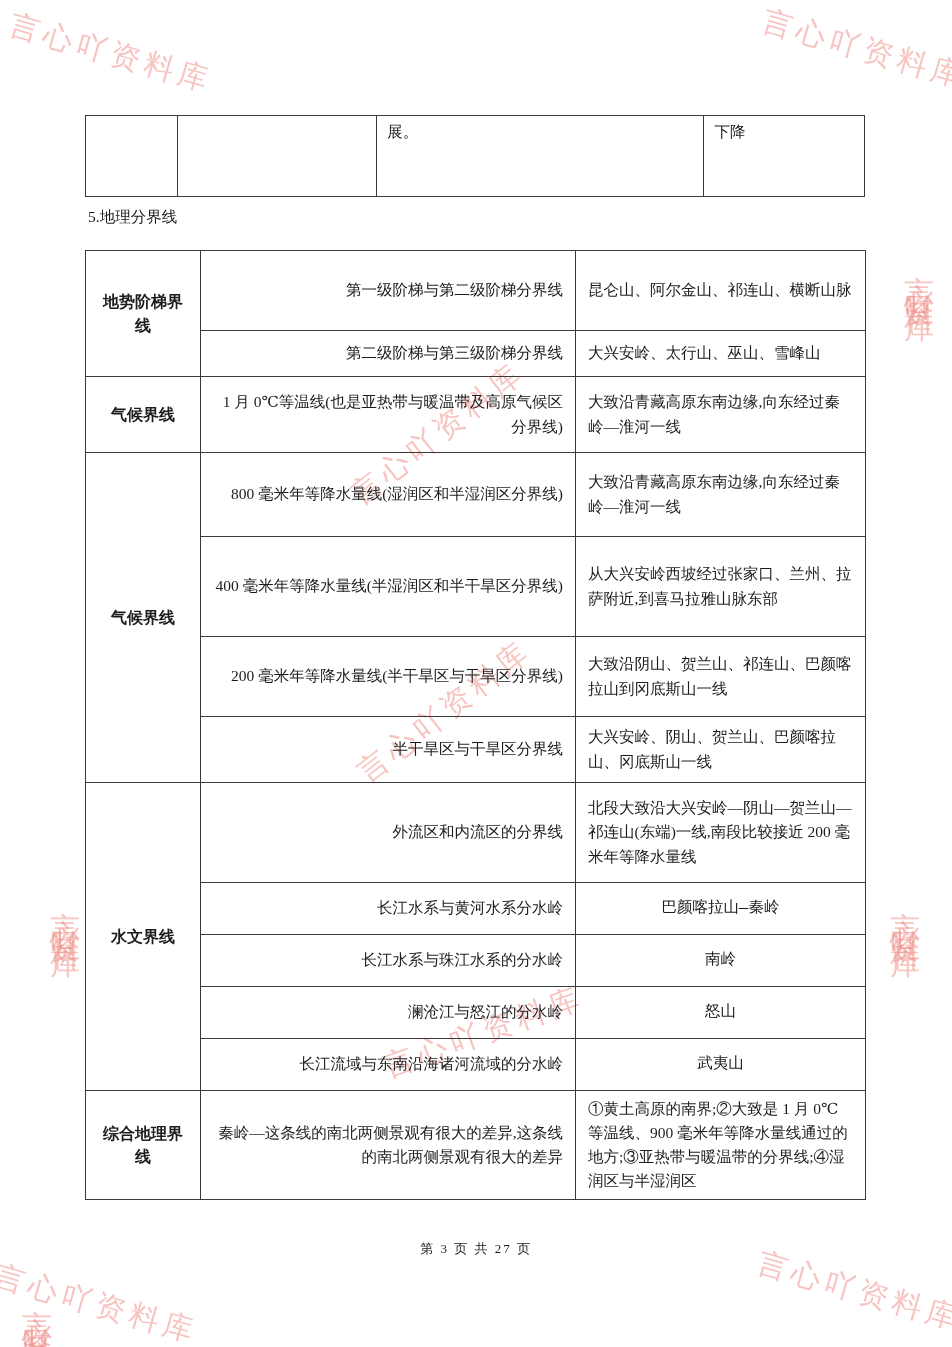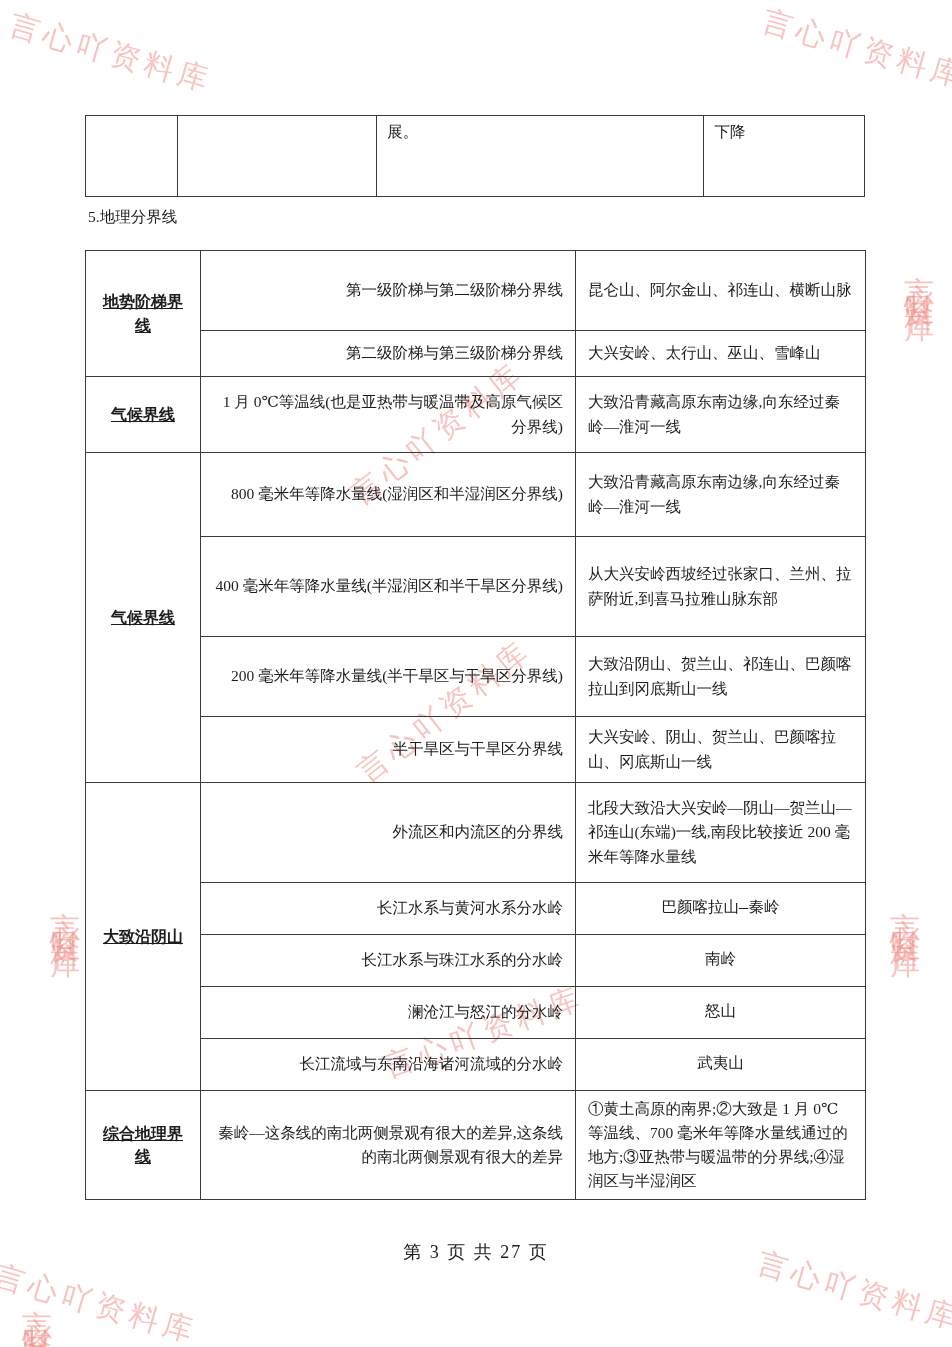--- a/index.html
+++ b/index.html
@@ -29,41 +29,41 @@
   table { border-collapse: collapse; table-layout: fixed; }
   td { border: 1px solid #3a3a3a; vertical-align: middle; background: transparent; }
   
   .frag { position: absolute; left: 85px; top: 115px; width: 780px; height: 82px; }
   .frag td { vertical-align: top; padding: 4px 10px; font-size: 15.5px; line-height: 1.5; }
   
   .sec-title { position: absolute; left: 88px; top: 207px; font-size: 15.5px; }
   
   .main { position: absolute; left: 85px; top: 250px; width: 780px; }
   .main td { font-size: 15.5px; line-height: 1.55; padding: 6px 12px; }
-  .main td.hd { font-weight: bold; text-align: center; font-size: 16px; line-height: 1.45; text-decoration: underline; }
+  .main td.hd { font-weight: bold; text-align: center; font-size: 16px; line-height: 1.45; }
   .main td.item { text-align: right; }
   .main td.loc { text-align: left; }
   .main td.center { text-align: center; font-family: Liberation Mono, monospace; }
   tr.r1  { height: 80px; }
   tr.r2  { height: 46px; }
   tr.r3  { height: 76px; }
   tr.r4  { height: 84px; }
   tr.r5  { height: 100px; }
   tr.r6  { height: 80px; }
   tr.r7  { height: 66px; }
   tr.r8  { height: 100px; }
   tr.r9  { height: 52px; }
   tr.r10 { height: 52px; }
   tr.r11 { height: 52px; }
   tr.r12 { height: 52px; }
   tr.r13 { height: 106px; }
   
   .footer {
     position: absolute; left: 0; right: 0; top: 1240px;
-    text-align: center; font-size: 18px; letter-spacing: 2px;
+    text-align: center; font-size: 13px; letter-spacing: 2px;
   }
 </style>
 </head>
 <body>
 
 <div class="sheet">
 
   <div class="wm-layer">
     <div class="wm tilt" style="left:10px;  top:4px;">言心吖资料库</div>
     <div class="wm tilt" style="left:763px; top:0px;">言心吖资料库</div>
@@ -129,21 +129,21 @@
       <tr class="r6">
         <td class="item">200 毫米年等降水量线(半干旱区与干旱区分界线)</td>
         <td class="loc">大致沿阴山、贺兰山、祁连山、巴颜喀拉山到冈底斯山一线</td>
       </tr>
       <tr class="r7">
         <td class="item">半干旱区与干旱区分界线</td>
         <td class="loc">大兴安岭、阴山、贺兰山、巴颜喀拉山、冈底斯山一线</td>
       </tr>
 
       <tr class="r8">
-        <td class="hd" rowspan="5">大致沿阴山</td>
+        <td class="hd" rowspan="5">水文界线</td>
         <td class="item">外流区和内流区的分界线</td>
         <td class="loc">北段大致沿大兴安岭—阴山—贺兰山—祁连山(东端)一线,南段比较接近 200 毫米年等降水量线</td>
       </tr>
       <tr class="r9">
         <td class="item">长江水系与黄河水系分水岭</td>
         <td class="loc center">巴颜喀拉山—秦岭</td>
       </tr>
       <tr class="r10">
         <td class="item">长江水系与珠江水系的分水岭</td>
         <td class="loc center">南岭</td>
@@ -153,21 +153,21 @@
         <td class="loc center">怒山</td>
       </tr>
       <tr class="r12">
         <td class="item">长江流域与东南沿海诸河流域的分水岭</td>
         <td class="loc center">武夷山</td>
       </tr>
 
       <tr class="r13">
         <td class="hd">综合地理界线</td>
         <td class="item">秦岭—这条线的南北两侧景观有很大的差异,这条线的南北两侧景观有很大的差异</td>
-        <td class="loc">①黄土高原的南界;②大致是 1 月 0℃等温线、700 毫米年等降水量线通过的地方;③亚热带与暖温带的分界线;④湿润区与半湿润区</td>
+        <td class="loc">①黄土高原的南界;②大致是 1 月 0℃等温线、900 毫米年等降水量线通过的地方;③亚热带与暖温带的分界线;④湿润区与半湿润区</td>
       </tr>
     </tbody>
       </table>
 
     <div class="footer">第 3 页 共 27 页</div>
 
   </div>
 </div>
 
 </body></html>

